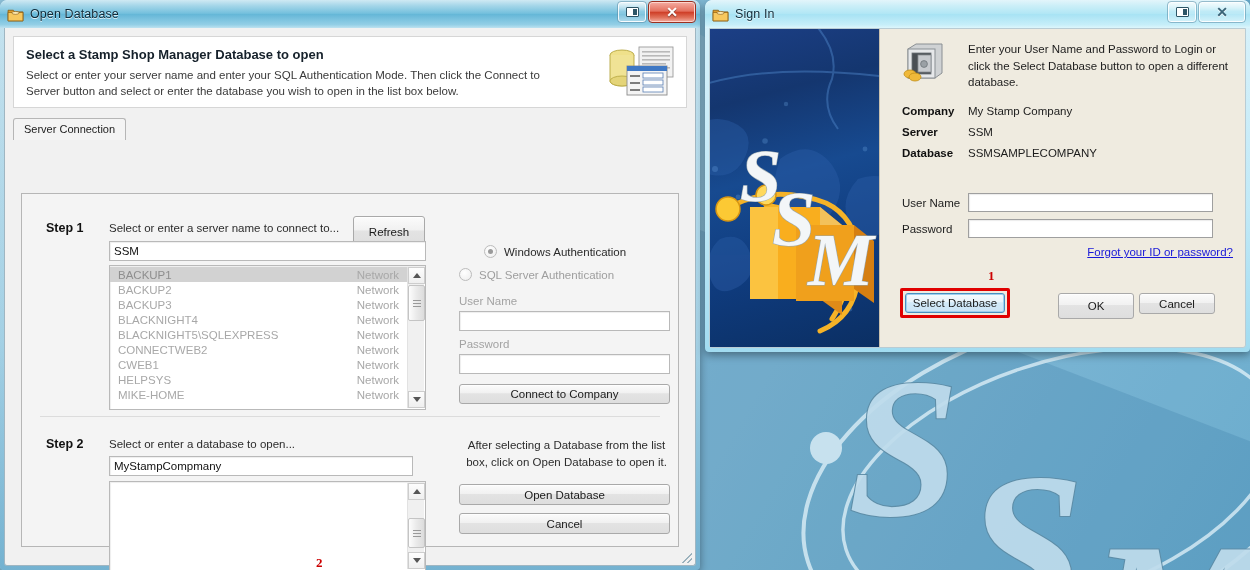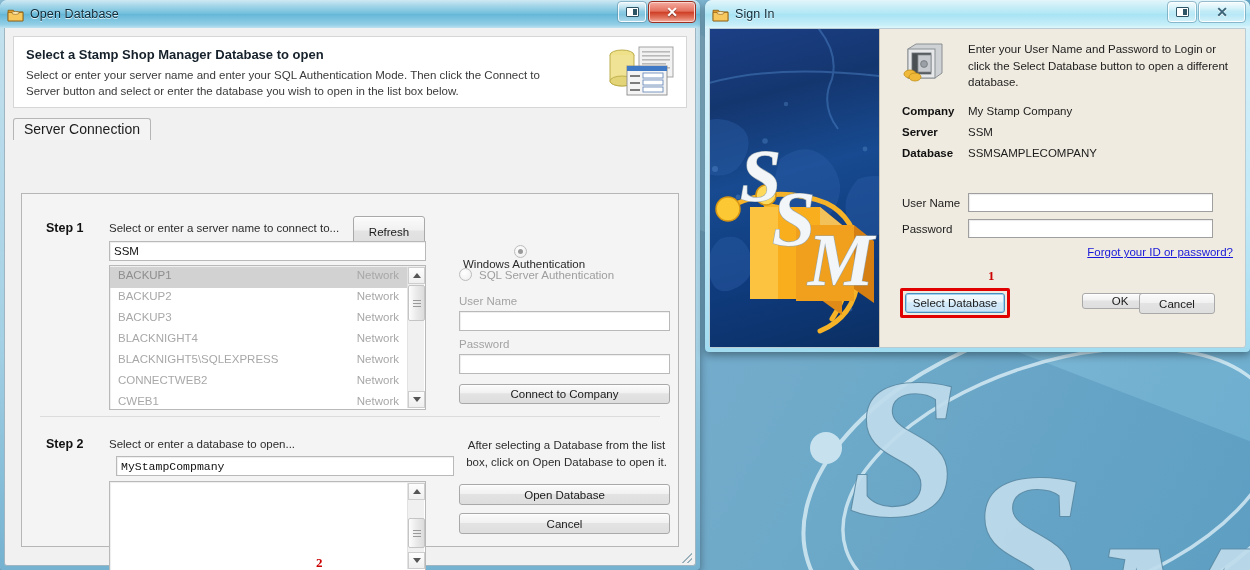--- a/index.html
+++ b/index.html
@@ -144,21 +144,21 @@
   }
 
   .tabstrip {
     margin: 10px 8px 0 8px;
     position: relative; height: 22px;
   }
   .tab {
     display: inline-block;
     height: 22px; line-height: 21px;
     padding: 0 10px;
-    font-size: 14px;
+    font-size: 11px;
     background: #f4f4f4;
     border: 1px solid #b6b6b6;
     border-bottom: none;
     border-radius: 3px 3px 0 0;
     position: relative; z-index: 2;
     color:#1c1c1c;
   }
   .tabpanel {
     margin: 0 8px 0 8px;
     background: #f4f4f4;
@@ -201,21 +201,21 @@
   }
 
   .listbox {
     position: absolute;
     background: #fff;
     border: 1px solid #b9b9b9;
     box-shadow: inset 1px 1px 1px rgba(0,0,0,0.07);
     overflow: hidden;
   }
   .lb-row {
-    height: 21px; line-height: 17px;
+    height: 15px; line-height: 17px;
     font-size: 11.5px;
     color: #a8a8a8;
     padding: 0 6px 0 8px;
     display: flex; justify-content: space-between;
     white-space: nowrap;
   }
   .lb-row.sel { background: #d2d2d2; color: #8e8e8e; }
   .lb-net { color: #a8a8a8; padding-right: 2px; padding-left: 17px; }
 
   .vscroll {
@@ -482,21 +482,21 @@
                 <div></div>
               </span>
           </div>
           <div class="vs-arrow down">
               <span class="vs-tri down"></span>
             </div>
         </div>
       </div>
 
 
-      <div class="radio-row" style="left:434px; top:51px;flex-direction:column;">
+      <div class="radio-row" style="left:462px; top:51px;">
         <span class="radio on"></span>
         <span class="radio-lbl">Windows Authentication</span>
       </div>
       <div class="radio-row" style="left:437px; top:74px;">
         <span class="radio"></span>
         <span class="radio-lbl dim">SQL Server Authentication</span>
       </div>
 
       <span class="fld-label dim" style="left:437px; top:101px;">User Name</span>
       <div class="txtbox" style="left:437px; top:117px; width:211px;"></div>
@@ -504,21 +504,21 @@
       <span class="fld-label dim" style="left:437px; top:144px;">Password</span>
       <div class="txtbox" style="left:437px; top:160px; width:211px;"></div>
 
       <div class="btn" style="left:437px; top:190px; width:211px; height:20px;">Connect to Company</div>
 
       <div style="position:absolute; left:18px; right:18px; top:222px; height:1px; background:#dcdcdc;"></div>
 
       <span class="step-label" style="left:24px; top:243px;">Step 2</span>
       <span class="fld-label" style="left:87px; top:244px;">Select or enter a database to open...</span>
 
-      <div class="txtbox" style="left:94px; top:262px; width:338px;font-family:Liberation Mono, monospace;">MyStampCompmany</div>
+      <div class="txtbox" style="left:87px; top:262px; width:304px;">MyStampCompmany</div>
 
       <div class="listbox" style="left:87px; top:287px; width:317px; height:90px;">
         <div class="vscroll">
           <div class="vs-arrow up">
               <span class="vs-tri up"></span>
             </div>
           <div class="vs-thumb" style="top:35px; height:30px;">
             <span class="vs-grip">
                 <div></div>
                 <div></div>
@@ -645,17 +645,17 @@
 
       <span class="si-lbl" style="left:22px; top:194px;">Password</span>
       <div class="si-input" style="left:88px; top:190px; width:245px;"></div>
 
       <a class="si-link" style="right:12px; top:217px;">Forgot your ID or password?</a>
 
       <span class="rednum" style="left:108px; top:239px;">1</span>
       <div class="redbox" style="left:20px; top:259px; width:110px; height:30px;"></div>
       <div class="btn btn-focus" style="left:25px; top:264px; width:100px; height:20px;">Select Database</div>
 
-      <div class="btn" style="left:178px; top:264px; width:76px; height:16px;margin-left:24px;">OK</div>
+      <div class="btn" style="left:178px; top:264px; width:76px; height:26px;">OK</div>
       <div class="btn" style="left:259px; top:264px; width:76px; height:21px;">Cancel</div>
     </div>
   </div>
 </div>
 
 </body></html>

